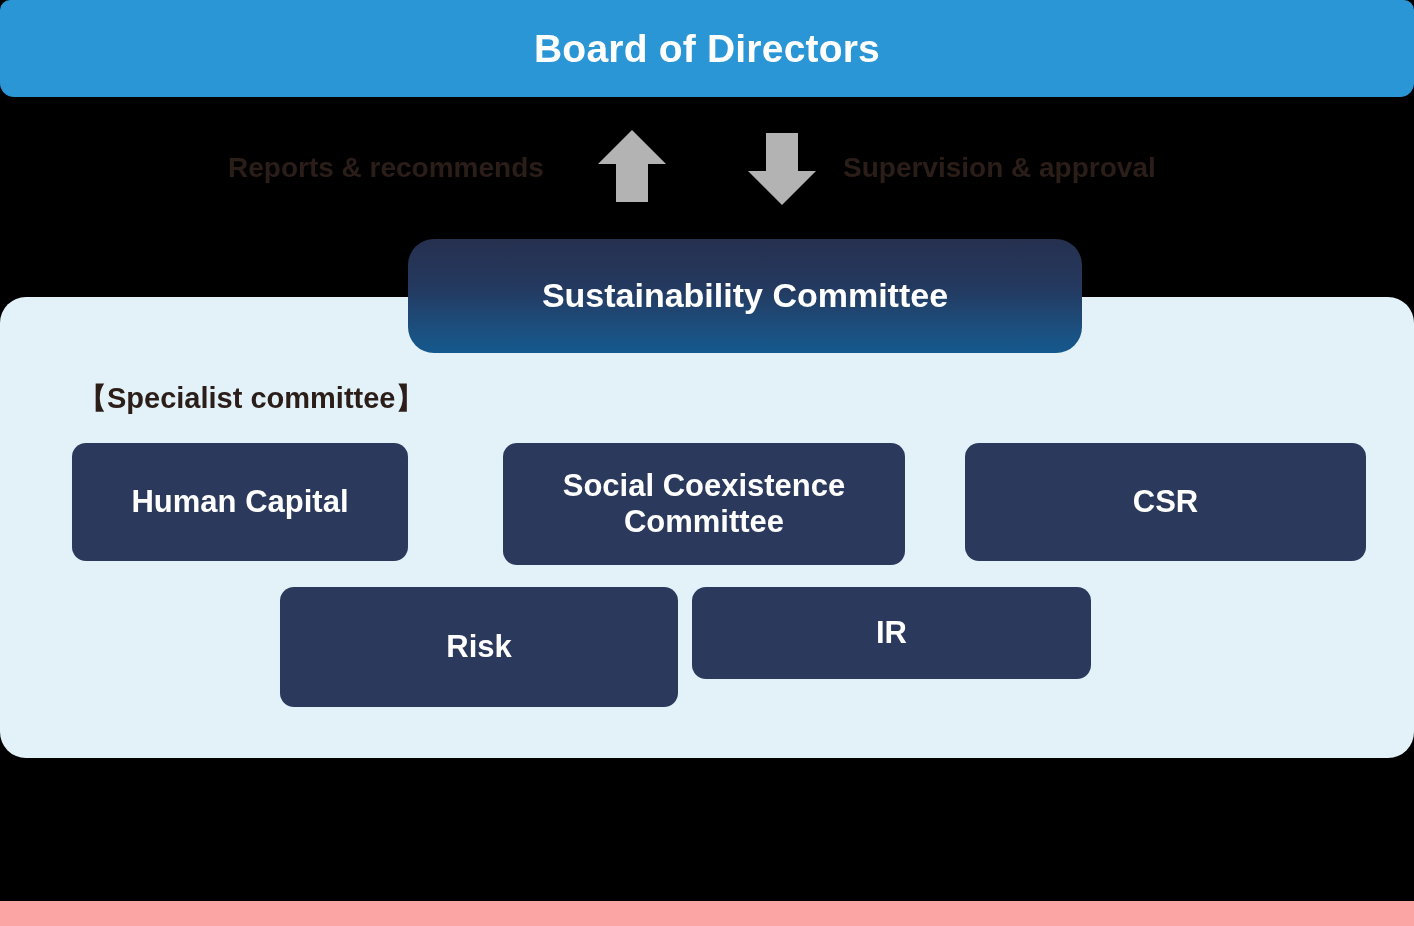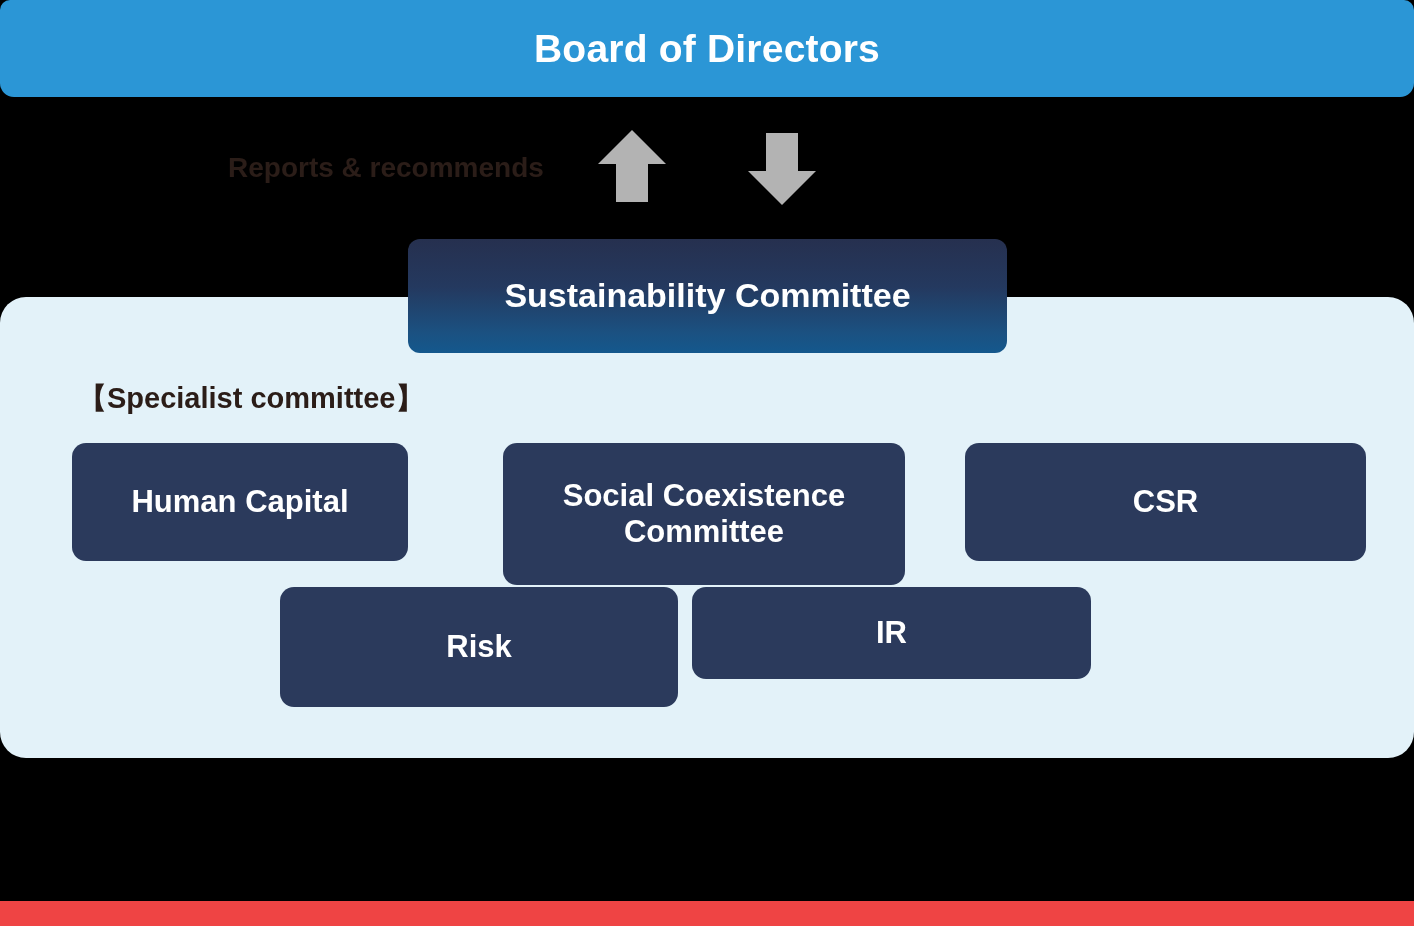--- a/index.html
+++ b/index.html
@@ -9,21 +9,21 @@
     background: #ffffff;
   }
   body {
     font-family: "Liberation Sans", sans-serif;
   }
 
   #canvas {
     position: relative;
     width: 1414px;
     height: 926px;
-    background: #ef4444;
+    background: #fca5a5;
     overflow: hidden;
   }
 
   
   .stage-bg {
     position: absolute;
     left: 0;
     top: 0;
     width: 1414px;
     height: 901px;
@@ -106,23 +106,23 @@
     white-space: nowrap;
     line-height: 1.1;
     margin-left: 12px;
   }
 
   
   .sustainability-box {
     position: absolute;
     left: 408px;
     top: 239px;
-    width: 599px;
+    width: 674px;
     height: 114px;
-    border-radius: 12px;
+    border-radius: 26px;
     background: linear-gradient(180deg, #26304f 0%, #24395f 42%, #1b5181 82%, #14588d 100%);
     display: flex;
     align-items: center;
     justify-content: center;
     box-sizing: border-box;
   }
   .sustainability-box .label {
     color: #ffffff;
     font-size: 34px;
     font-weight: bold;
@@ -143,21 +143,21 @@
   }
   .card .label {
     color: #ffffff;
     font-size: 31px;
     font-weight: bold;
     text-align: center;
     line-height: 1.15;
   }
 
   .card.human-capital { left: 72px;  top: 443px; width: 336px; height: 118px; }
-  .card.social-coex   { left: 503px; top: 443px; width: 402px; height: 142px; }
+  .card.social-coex   { left: 503px; top: 443px; width: 402px; height: 122px; }
   .card.csr           { left: 937px; top: 443px; width: 401px; height: 118px; margin-left: 28px; }
   .card.risk          { left: 280px; top: 587px; width: 398px; height: 120px; }
   .card.ir            { left: 692px; top: 587px; width: 399px; height: 92px; }
 </style>
 </head>
 <body>
 
 <div id="canvas">
 
   <div class="stage-bg"></div>
@@ -175,20 +175,21 @@
         <polygon points="34,0 68,34 50,34 50,72 18,72 18,34 0,34" fill="#b3b3b3"></polygon>
       </svg>
     </span>
 
     <span class="arrow down">
       <svg viewBox="0 0 68 72" xmlns="http://www.w3.org/2000/svg" aria-hidden="true">
         <polygon points="18,0 50,0 50,38 68,38 34,72 0,38 18,38" fill="#b3b3b3"></polygon>
       </svg>
     </span>
 
+    <span class="rel-label right">Supervision &amp; approval</span>
   </div>
 
   <div class="panel"></div>
 
   <div class="sustainability-box">
     <span class="label">Sustainability Committee</span>
   </div>
 
   <div class="panel-label">【Specialist committee】</div>
 

